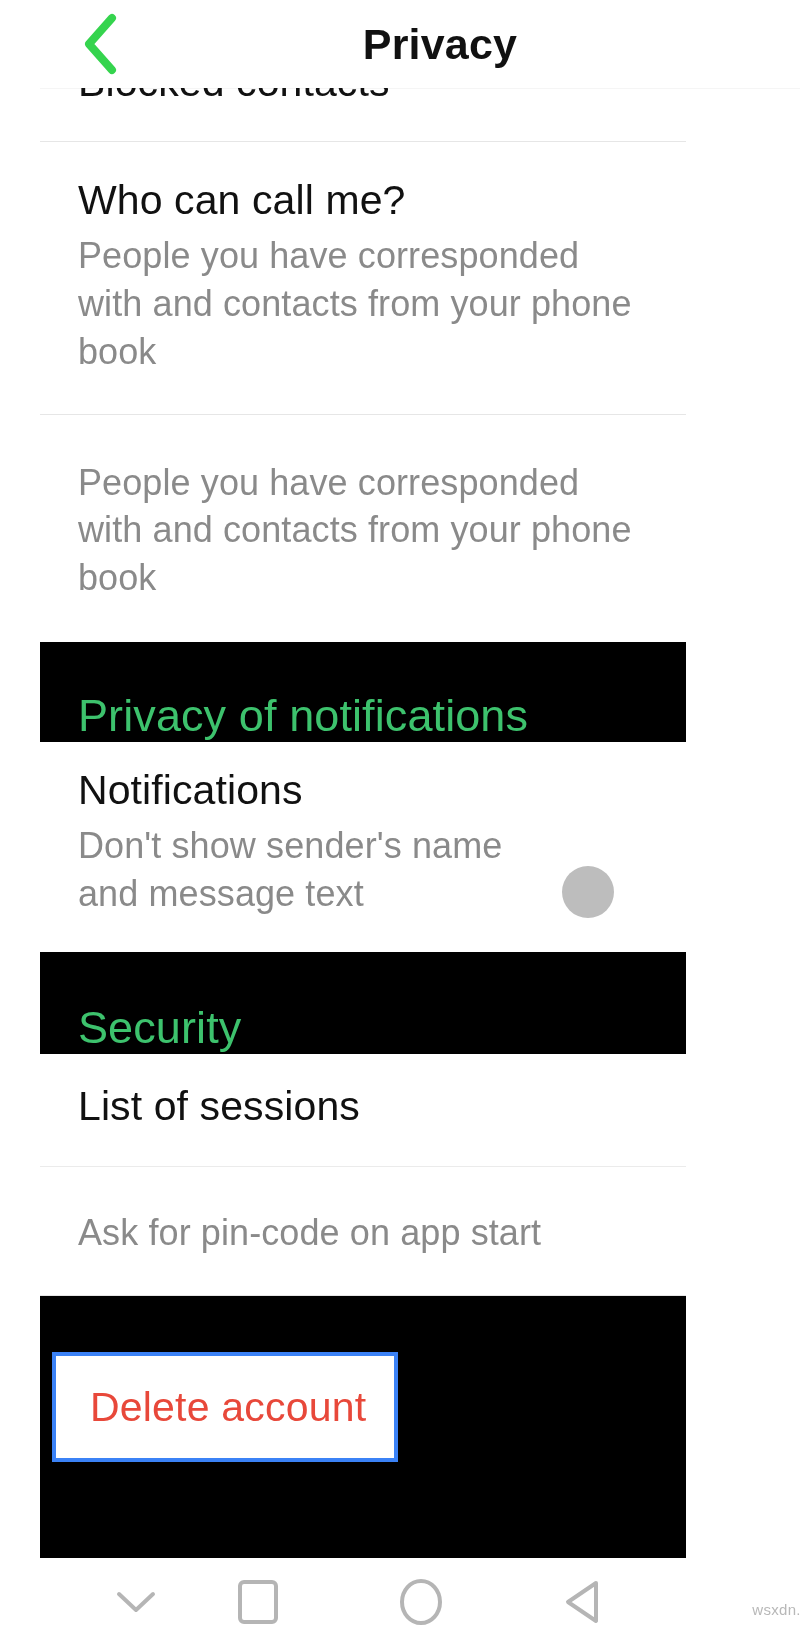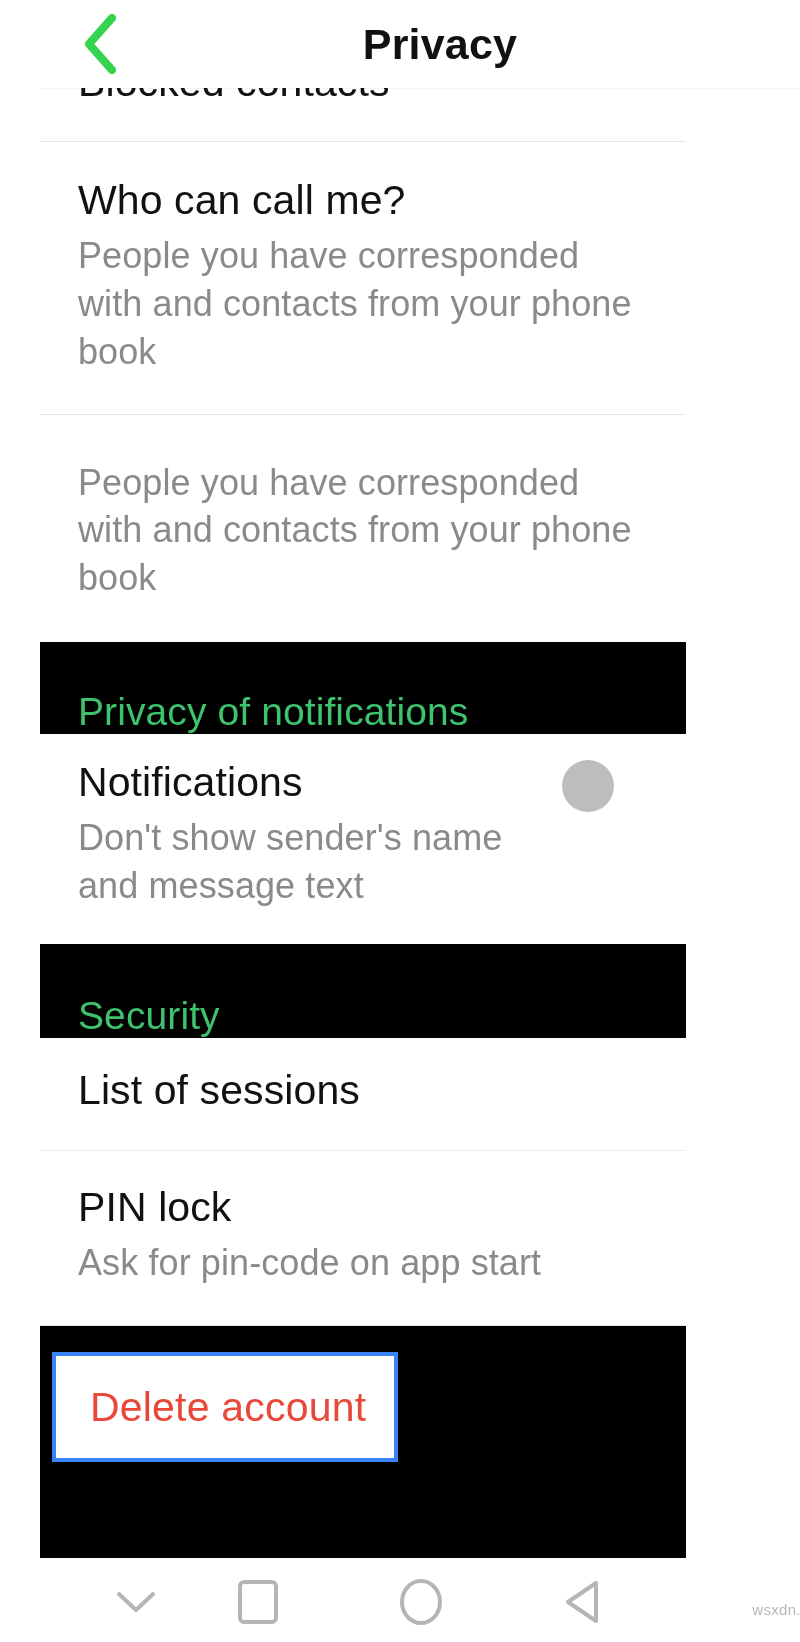--- a/index.html
+++ b/index.html
@@ -103,29 +103,29 @@
     background: #e6e6e6;
     width: 100%;
   }
   .divider-inset {
     height: 1px;
     background: #ebebeb;
     width: 100%;
   }
 
   .section-head {
-    font-size: 39px;
+    font-size: 45px;
     color: #3dc26d;
     padding: 0 38px;
     letter-spacing: 0.1px;
   }
 
   .row-with-ctl {
     display: flex;
-    align-items: flex-start;
+    align-items: flex-end;
     justify-content: space-between;
   }
   .row-text { flex: 1 1 auto; min-width: 0; }
   .toggle-knob {
     flex: 0 0 auto;
     width: 52px;
     height: 52px;
     border-radius: 50%;
     background: #bdbdbd;
     margin-right: 34px;
@@ -230,21 +230,20 @@
     </div>
 
     <div class="section-head" style="padding-top:50px;">Security</div>
 
     <div class="row" style="padding-top:30px;padding-bottom:36px;">
       <div class="title">List of sessions</div>
     </div>
     <div class="divider-inset"></div>
 
     <div class="row" style="padding-top:34px;padding-bottom:38px;">
-      <div class="title">PIN lock</div>
       <div class="subtitle">Ask for pin-code on app start</div>
     </div>
     <div class="divider"></div>
 
   </div>
 
   <div class="delete-btn">
     <span>Delete account</span>
   </div>
 

